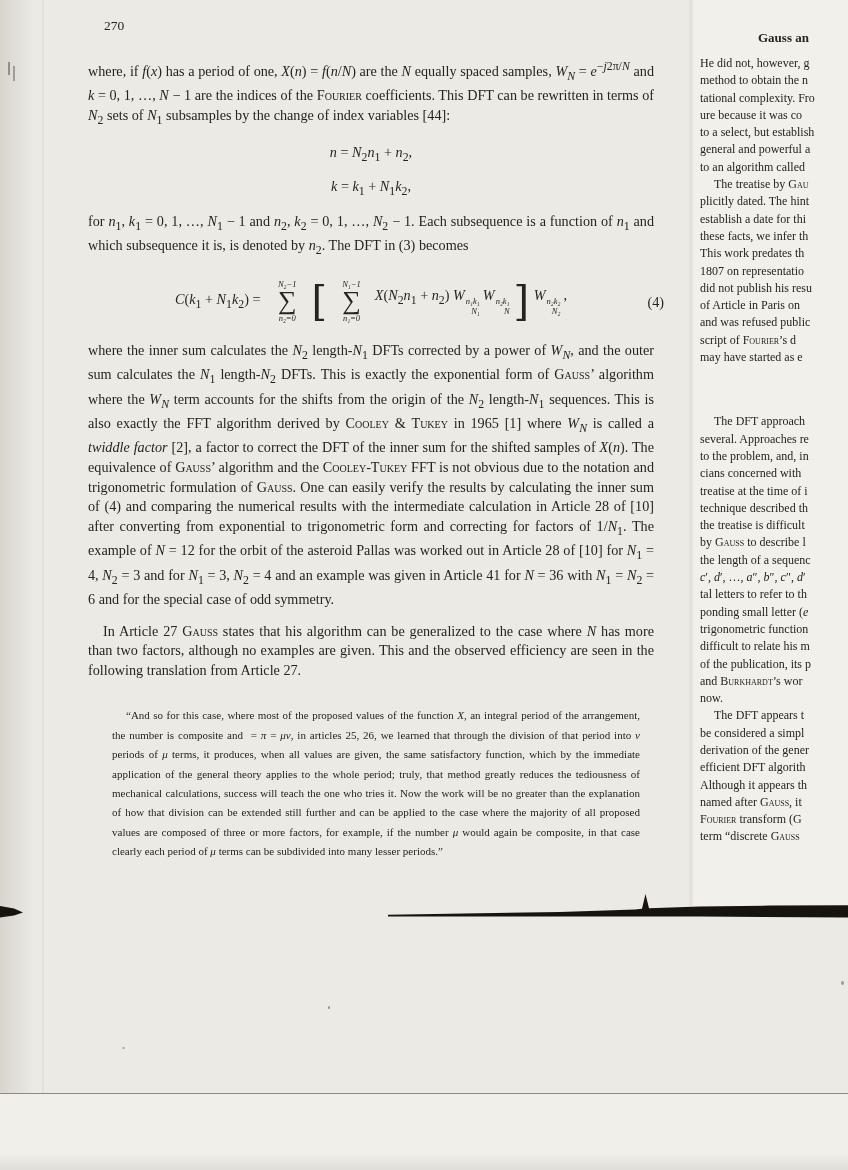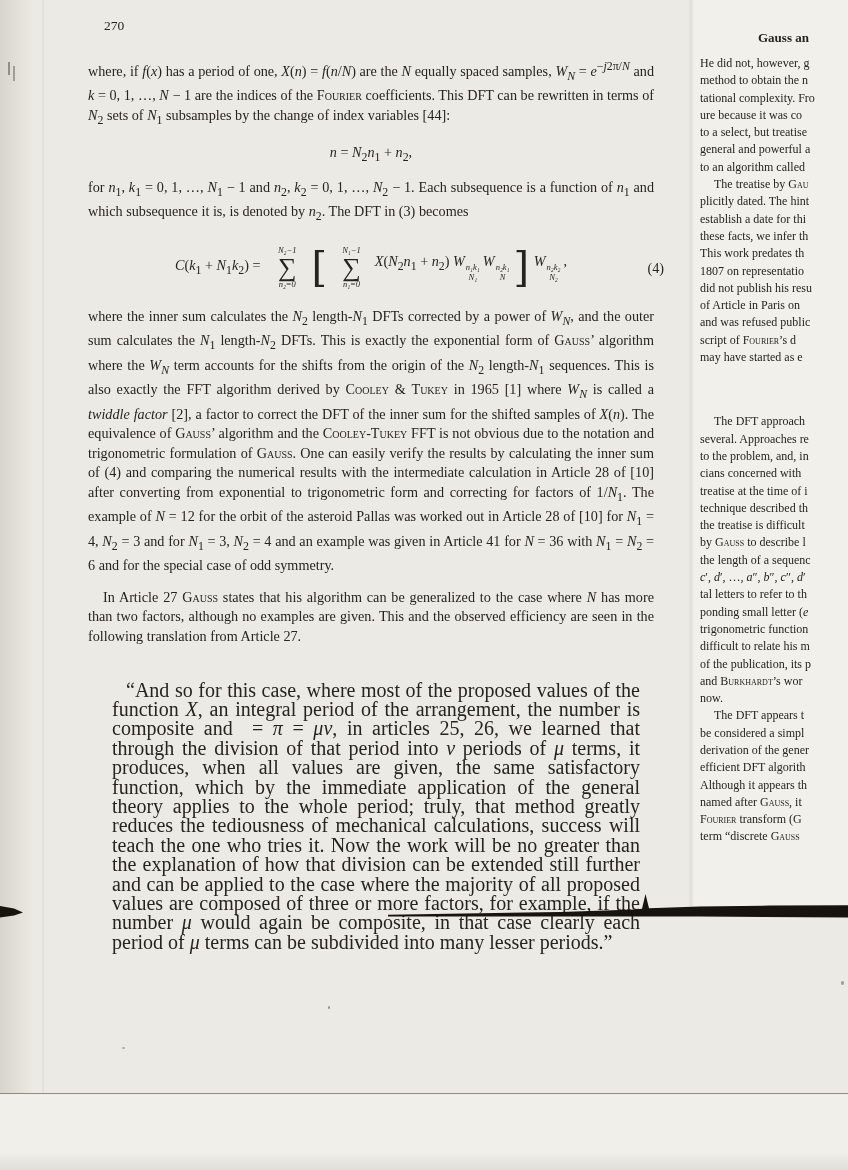--- a/index.html
+++ b/index.html
@@ -36,23 +36,23 @@
   .eqline{text-align:center;font-size:14.2px;}
   .eq-n{margin-top:14px;}
   .eq-k{margin-top:13px;}
   .eq4{position:relative;margin-top:14px;display:flex;align-items:center;justify-content:center;
        font-size:14.2px;min-height:54px;}
   .sum{display:inline-flex;flex-direction:column;align-items:center;margin:0 14px;}
   .lim{font-size:8.5px;line-height:1.1;font-style:italic;}
   .sigma{font-size:26px;line-height:.95;}
   .brk{font-size:40px;font-weight:400;line-height:1;margin:0 1px;transform:scaleY(1.02);font-family:"DejaVu Serif",serif;}
   .eqnum{position:absolute;right:2px;top:50%;transform:translateY(-50%);}
-  .ss{display:inline-flex;flex-direction:column;align-items:center;vertical-align:-0.45em;
+  .ss{display:inline-flex;flex-direction:column;align-items:flex-end;vertical-align:-0.45em;
       font-size:8.5px;line-height:1.15;margin:0 3px 0 1px;font-style:italic;}
-  .quote{margin:34px 26px 0 36px;text-align:justify;font-size:20px;line-height:19.4px;text-indent:14px;}
+  .quote{margin:26px 26px 0 36px;text-align:justify;font-size:11px;line-height:19.4px;text-indent:14px;}
 
   
   .right-page{position:absolute;left:700px;top:30px;width:148px;overflow:hidden;}
   .rp-header{margin-left:58px;font-size:13px;margin-bottom:9px;font-weight:bold;}
   .rline{font-size:12px;line-height:17.3px;white-space:nowrap;}
   .rline.ind{text-indent:14px;}
   .rline.gap{margin-top:47px;}
 
   
   .edge-marks{position:absolute;left:0;top:0;}
@@ -79,20 +79,21 @@
   <div class="bottom-band"></div>
 
   <div class="left-page">
     <div class="pg-header">
       <span class="pg-num">270</span>
     </div>
 
     <p class="body p-intro">where, if <i>f</i>(<i>x</i>) has a period of one, <i>X</i>(<i>n</i>) = <i>f</i>(<i>n</i>/<i>N</i>) are the <i>N</i> equally spaced samples, <i>W<sub>N</sub></i> = <i>e</i><sup>−<i>j</i>2π/<i>N</i></sup> and <i>k</i> = 0, 1, …, <i>N</i> − 1 are the indices of the <span class="sc">Fourier</span> coefficients. This DFT can be rewritten in terms of <i>N</i><sub>2</sub> sets of <i>N</i><sub>1</sub> subsamples by the change of index variables [44]:</p>
 
     <div class="eqline eq-n"><i>n</i> = <i>N</i><sub>2</sub><i>n</i><sub>1</sub> + <i>n</i><sub>2</sub>,</div>
+    <div class="eqline eq-k"><i>k</i> = <i>k</i><sub>1</sub> + <i>N</i><sub>1</sub><i>k</i><sub>2</sub>,</div>
 
     <p class="body p-for">for <i>n</i><sub>1</sub>, <i>k</i><sub>1</sub> = 0, 1, …, <i>N</i><sub>1</sub> − 1 and <i>n</i><sub>2</sub>, <i>k</i><sub>2</sub> = 0, 1, …, <i>N</i><sub>2</sub> − 1. Each subsequence is a function of <i>n</i><sub>1</sub> and which subsequence it is, is denoted by <i>n</i><sub>2</sub>. The DFT in (3) becomes</p>
 
     <div class="eq4">
       <span><i>C</i>(<i>k</i><sub>1</sub> + <i>N</i><sub>1</sub><i>k</i><sub>2</sub>) =&nbsp;</span>
       <span class="sum">
         <span class="lim">N₂−1</span>
         <span class="sigma">∑</span>
         <span class="lim">n₂=0</span>
       </span>
@@ -122,21 +123,21 @@
     <div class="quote">“And so for this case, where most of the proposed values of the function <i>X</i>, an integral period of the arrangement, the number is composite and&nbsp; = <i>π</i> = <i>μν</i>, in articles 25, 26, we learned that through the division of that period into <i>ν</i> periods of <i>μ</i> terms, it produces, when all values are given, the same satisfactory function, which by the immediate application of the general theory applies to the whole period; truly, that method greatly reduces the tediousness of mechanical calculations, success will teach the one who tries it. Now the work will be no greater than the explanation of how that division can be extended still further and can be applied to the case where the majority of all proposed values are composed of three or more factors, for example, if the number <i>μ</i> would again be composite, in that case clearly each period of <i>μ</i> terms can be subdivided into many lesser periods.”</div>
   </div>
 
   <div class="right-page">
     <div class="rp-header">Gauss an</div>
     <div class="rp-lines">
         <div class="rline">He did not, however, g</div>
         <div class="rline">method to obtain the n</div>
         <div class="rline">tational complexity. Fro</div>
         <div class="rline">ure because it was co</div>
-        <div class="rline">to a select, but treatise</div>
+        <div class="rline">to a select, but establish</div>
         <div class="rline">general and powerful a</div>
         <div class="rline">to an algorithm called</div>
         <div class="rline ind">The treatise by <span class="sc">Gau</span></div>
         <div class="rline">plicitly dated. The hint</div>
         <div class="rline">establish a date for thi</div>
         <div class="rline">these facts, we infer th</div>
         <div class="rline">This work predates th</div>
         <div class="rline">1807 on representatio</div>
         <div class="rline">did not publish his resu</div>
         <div class="rline">of Article in Paris on</div>

